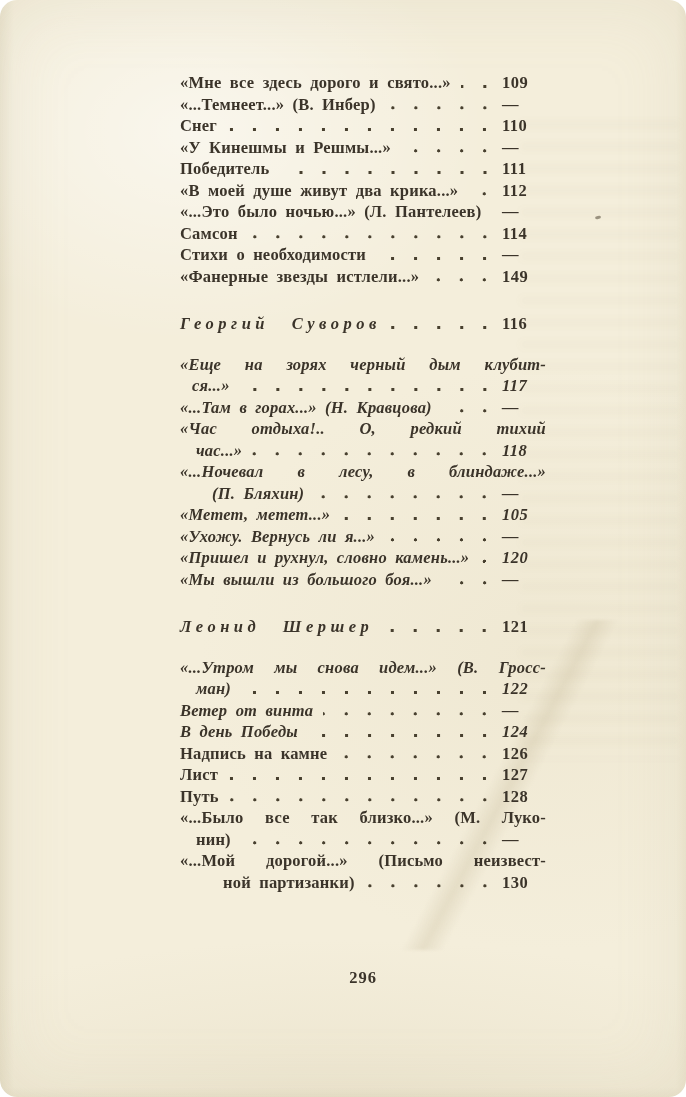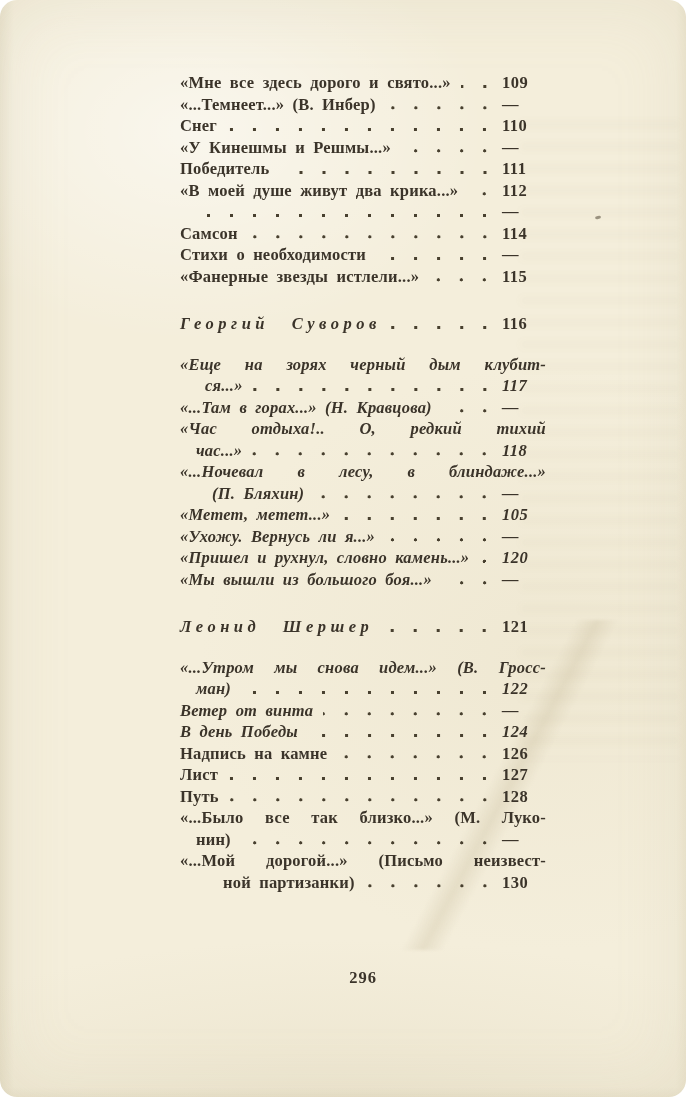--- a/index.html
+++ b/index.html
@@ -152,52 +152,53 @@
             <span class="t">Победитель</span>
             <span class="leader"></span>
             <span class="pg">111</span>
           </div>
           <div class="row">
             <span class="t">«В моей душе живут два крика...»</span>
             <span class="leader"></span>
             <span class="pg">112</span>
           </div>
           <div class="row">
+            <span class="t">«...Это было ночью...» (Л. Пантелеев)</span>
             <span class="leader"></span>
             <span class="pg">—</span>
           </div>
           <div class="row">
             <span class="t">Самсон</span>
             <span class="leader"></span>
             <span class="pg">114</span>
           </div>
           <div class="row">
             <span class="t">Стихи о необходимости</span>
             <span class="leader"></span>
             <span class="pg">—</span>
           </div>
           <div class="row">
             <span class="t">«Фанерные звезды истлели...»</span>
             <span class="leader"></span>
-            <span class="pg">115</span>
+            <span class="pg">149</span>
           </div>
         </div>
       </div>
       <div class="toc-section">
         <div class="row heading-row">
           <span class="t">Георгий Суворов</span>
           <span class="leader"></span>
           <span class="pg">116</span>
         </div>
         <div class="entries">
           <div class="row">
             <span class="t fill">«Еще на зорях черный дым клубит-</span>
           </div>
           <div class="row">
-            <span class="t" style="margin-left: 25px;">ся...»</span>
+            <span class="t" style="margin-left: 12px;">ся...»</span>
             <span class="leader"></span>
             <span class="pg">117</span>
           </div>
           <div class="row">
             <span class="t">«...Там в горах...» (Н. Кравцова)</span>
             <span class="leader"></span>
             <span class="pg">—</span>
           </div>
           <div class="row">
             <span class="t fill">«Час отдыха!.. О, редкий тихий</span>

